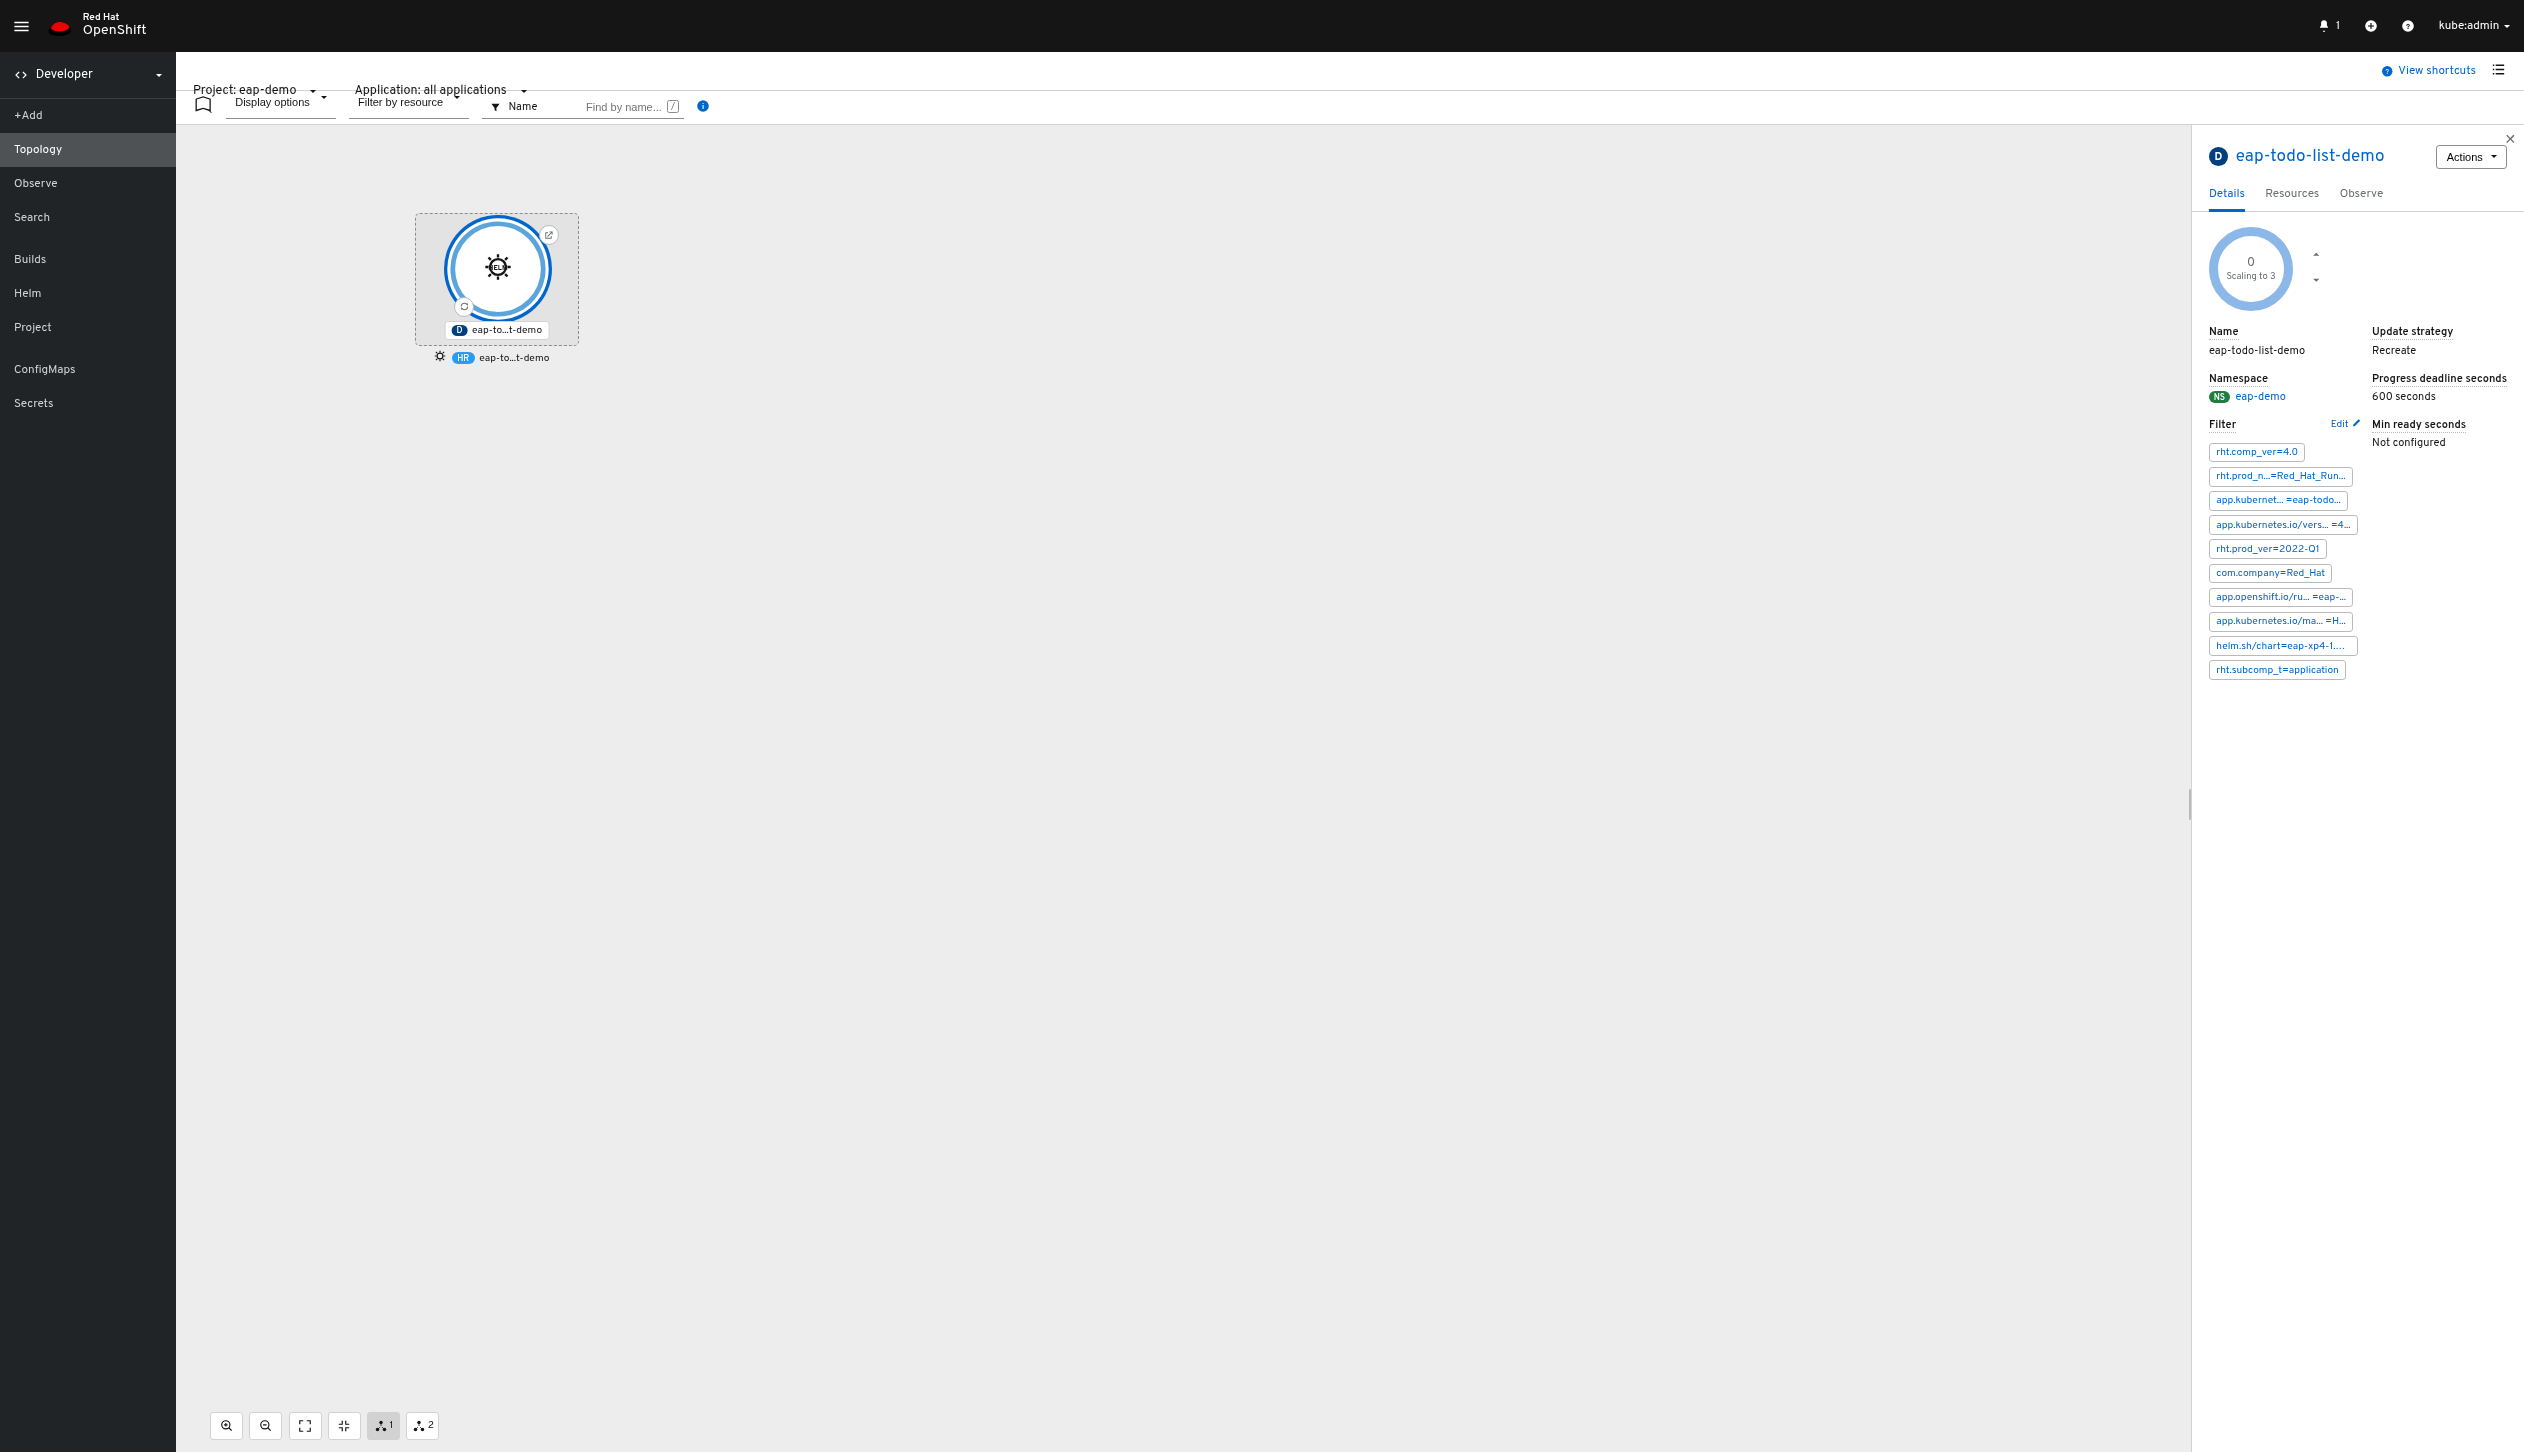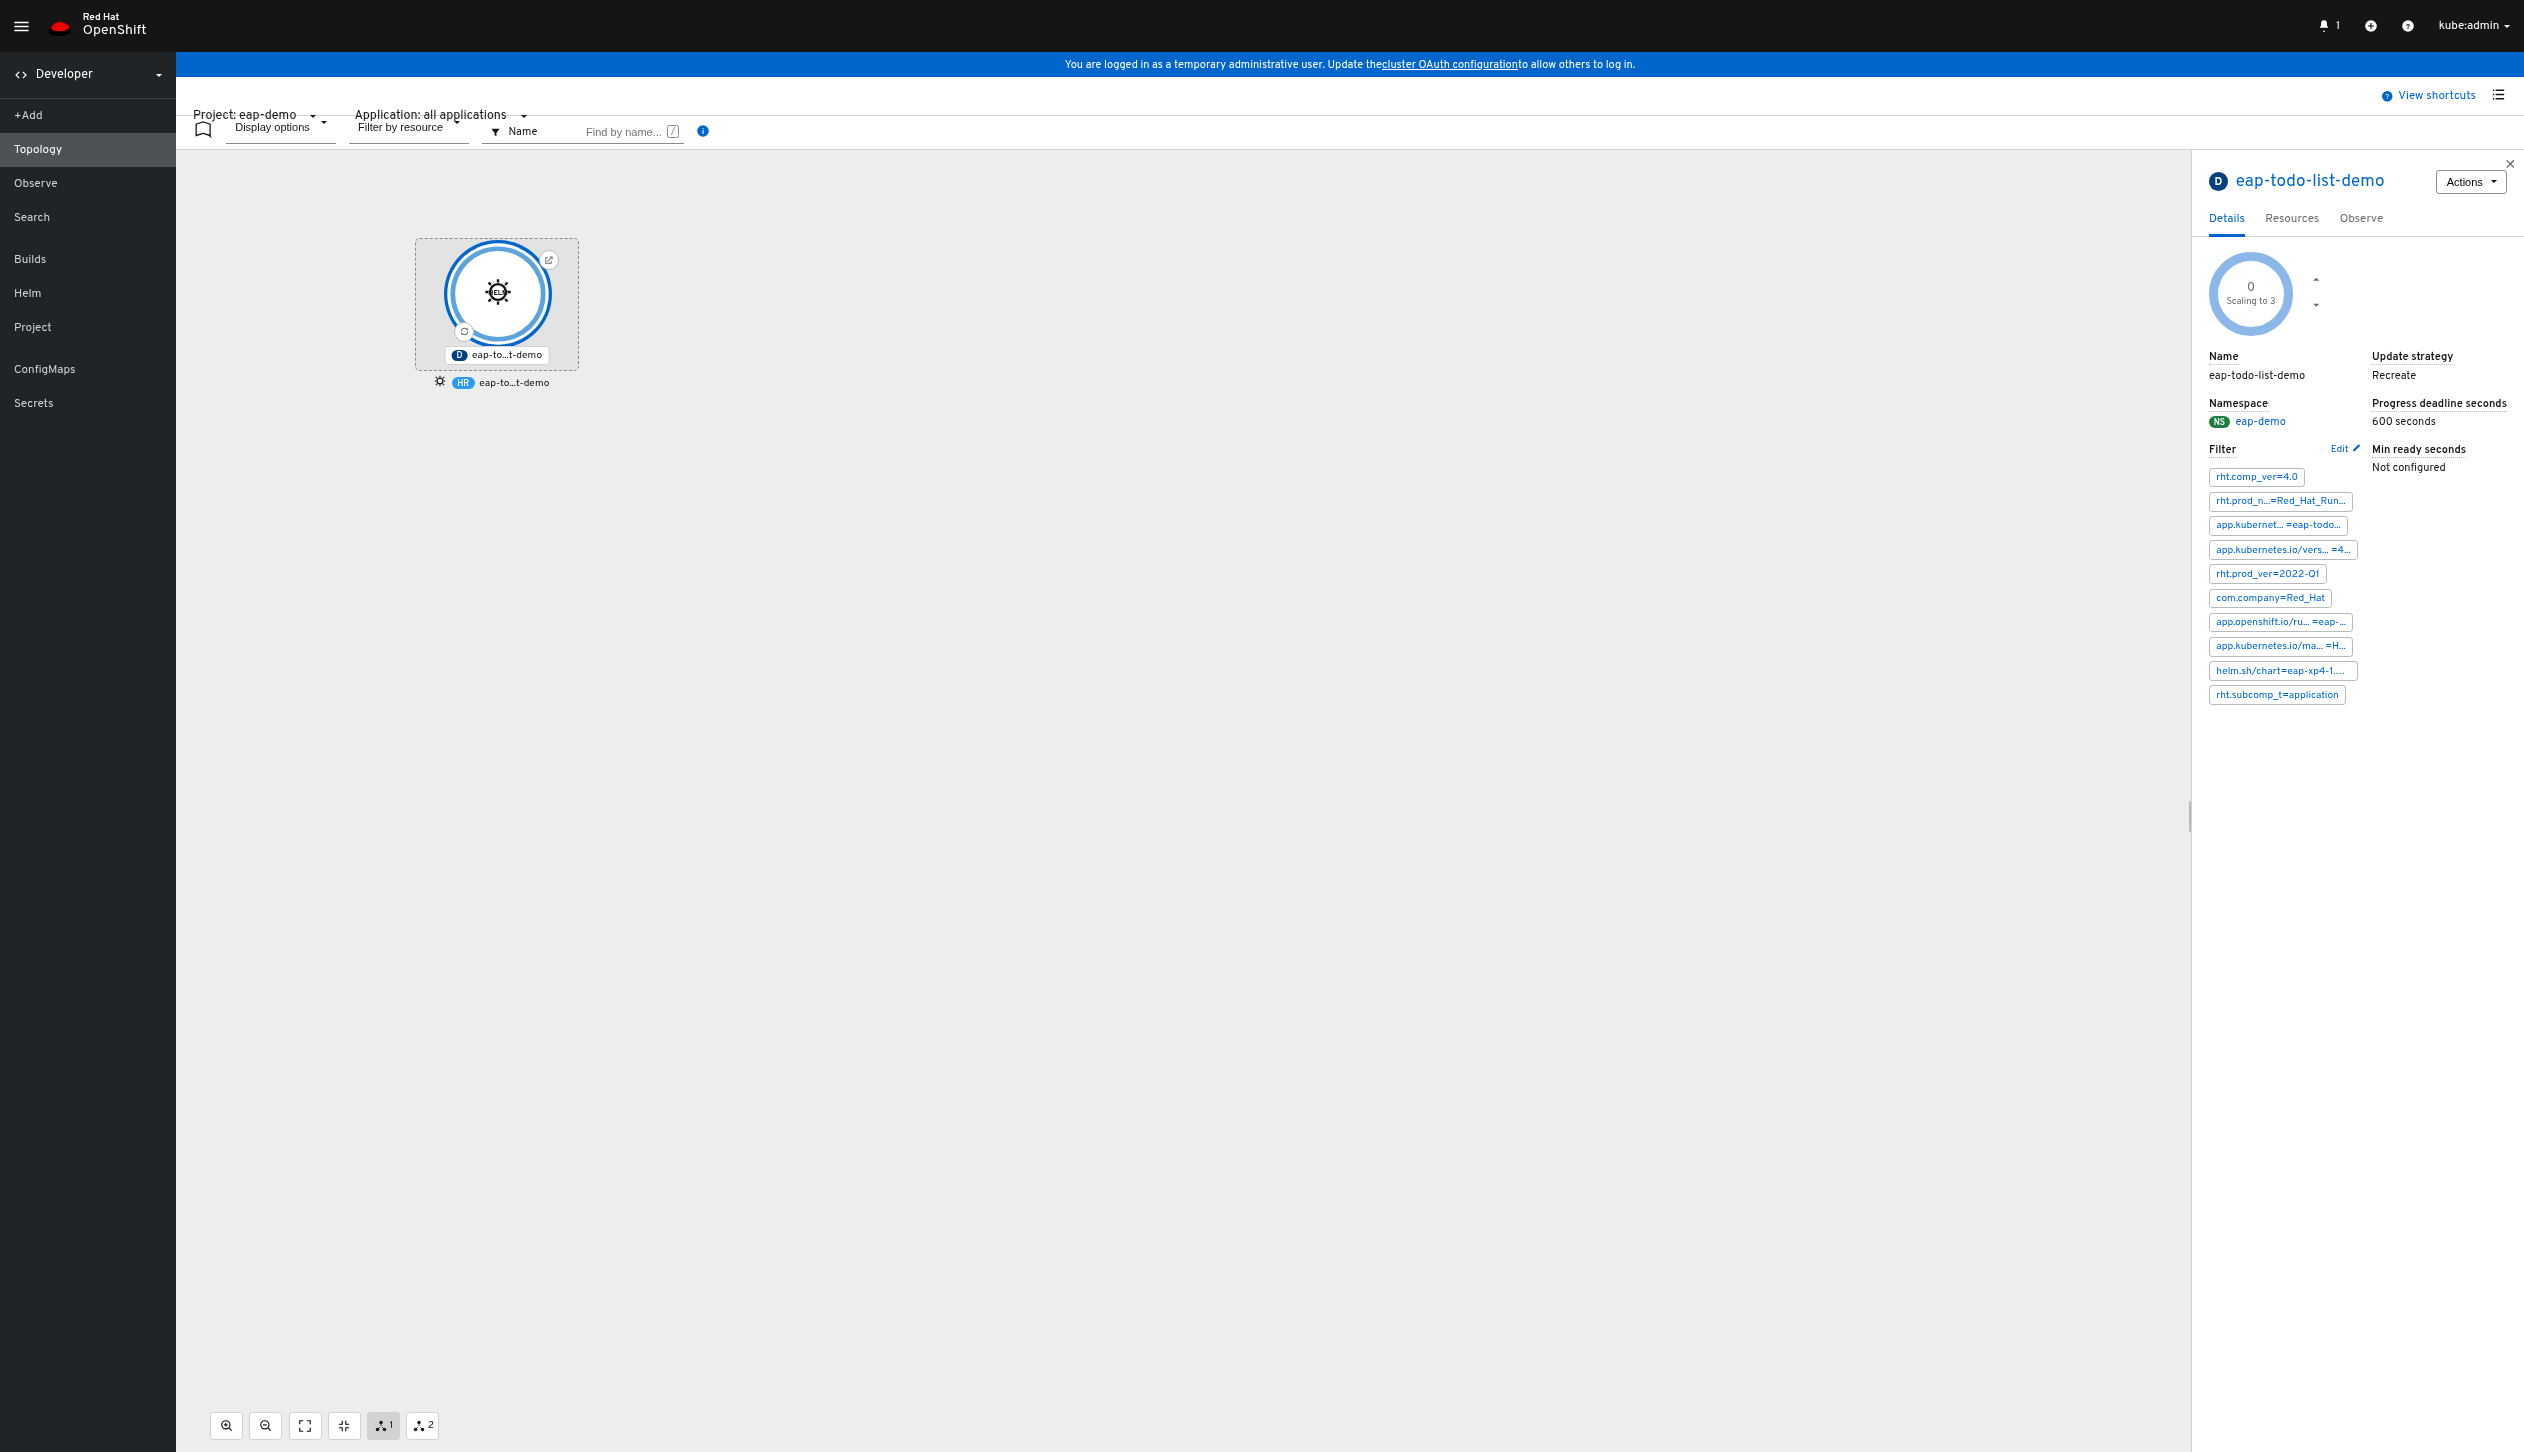--- a/index.html
+++ b/index.html
@@ -175,25 +175,20 @@
     <div class="nav-sep"></div>
     <div class="nav-item">Builds</div>
     <div class="nav-item">Helm</div>
     <div class="nav-item">Project</div>
     <div class="nav-sep"></div>
     <div class="nav-item">ConfigMaps</div>
     <div class="nav-item">Secrets</div>
   </div>
 
   <div class="main">
-    <div class="banner">
-      <span>You are logged in as a temporary administrative user. Update the </span>
-      <a href="#">cluster OAuth configuration</a>
-      <span> to allow others to log in.</span>
-    </div>
 
     <div class="toolbar-1">
       <div class="sel">
         <span>Project: eap-demo</span>
         <span class="caret-down"></span>
       </div>
       <div class="sel">
         <span>Application: all applications</span>
         <span class="caret-down"></span>
       </div>

